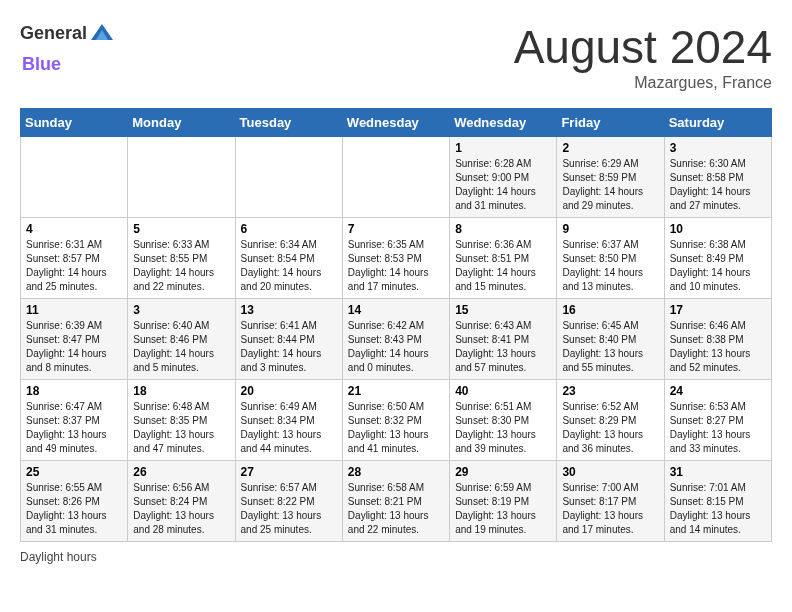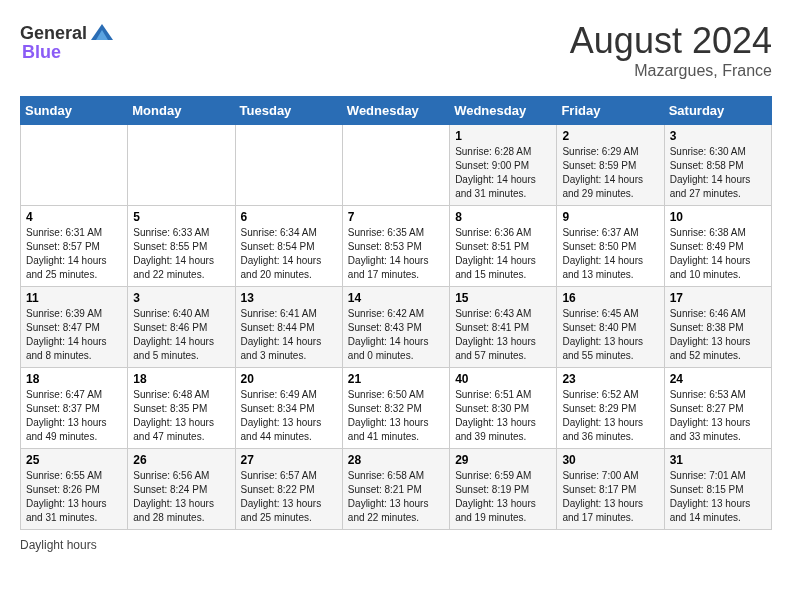--- a/index.html
+++ b/index.html
@@ -17,21 +17,21 @@
       margin-bottom: 16px;
     }
     .logo {
       display: flex;
       align-items: center;
     }
     .title-block {
       text-align: right;
     }
     .month-year {
-      font-size: 36px;
+      font-size: 46px;
       font-weight: normal;
       color: #333;
       text-align: center;
     }
     .location {
       font-size: 16px;
       color: #555;
     }
     .calendar-table {
       width: 100%;
@@ -81,21 +81,21 @@
       font-size: 12px;
       color: #444;
       text-align: left;
     }
   </style>
 </head>
 <body>
 
 <div class="header-area">
   <div class="logo">
-    <div style="display:flex;flex-direction:column;align-items:flex-start;">
+    <div style="display:flex;flex-direction:column;align-items:flex-start;gap:12px;">
       <div style="display:flex;align-items:center;">
         <span style="font-size:18px;font-weight:bold;color:#333;">General</span>
         <svg width="26" height="26" viewBox="0 0 26 26" style="margin-left:2px;">
           <polygon points="2,20 13,4 24,20" fill="#2a6db5"></polygon>
           <polygon points="7,20 13,10 19,20" fill="#5ba3e0"></polygon>
         </svg>
       </div>
       <span style="font-size:18px;font-weight:bold;color:#8b5cf6;margin-top:-4px;margin-left:2px;">Blue</span>
     </div>
   </div>

